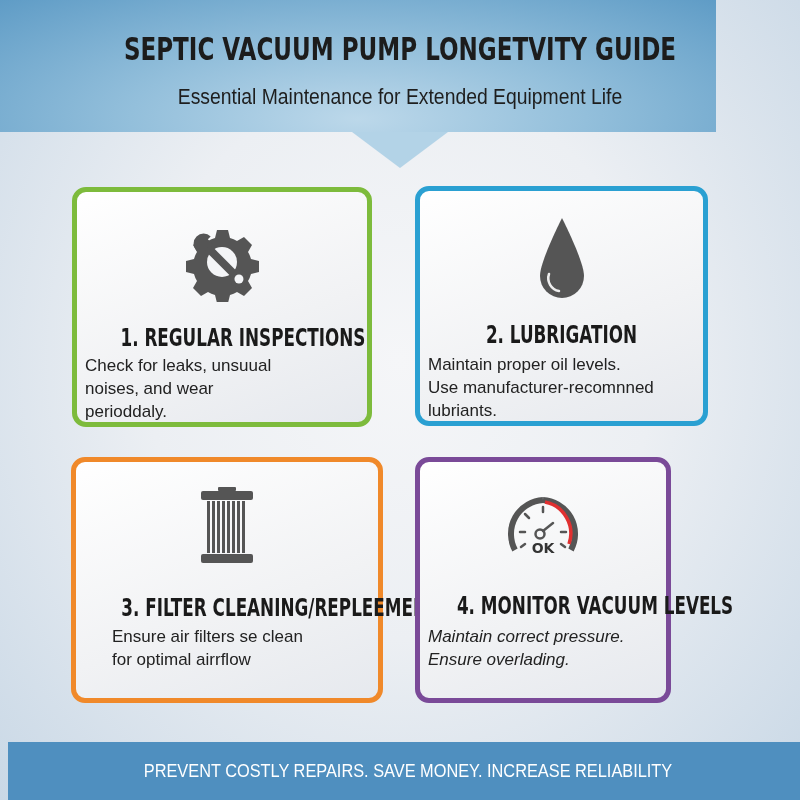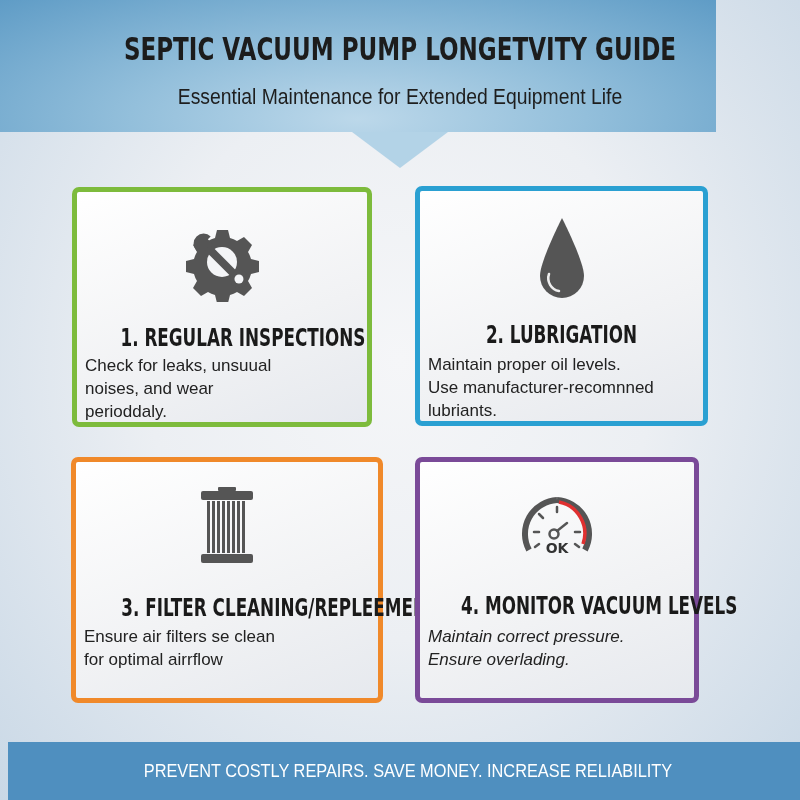--- a/index.html
+++ b/index.html
@@ -23,21 +23,21 @@
     font-family: "DejaVu Sans", sans-serif; font-weight: bold; font-size: 32px;
     color: #1c1c1c; letter-spacing: 0px; transform: scaleX(0.72); transform-origin: 50% 50%;
     white-space: nowrap;
   }
   .subtitle {
     position: absolute; left: 0; top: 84px; width: 800px; text-align: center;
     font-size: 22px; color: #1e1e1e; transform: scaleX(0.88); white-space: nowrap;
   }
   .card {
     position: absolute; width: 300px; height: 240px; box-sizing: border-box;
-    border-radius: 7px; border-width: 5px; border-style: solid;
+    border-radius: 14px; border-width: 5px; border-style: solid;
     background: linear-gradient(160deg, #ffffff 0%, #f1f2f4 60%, #e6e9ee 100%);
   }
   .card .icon { position: absolute; left: 50%; transform: translateX(-50%); }
   .card-title {
     position: absolute; left: 0; width: 100%; text-align: center;
     font-family: "DejaVu Sans", sans-serif; font-weight: bold; font-size: 24px;
     color: #1a1a1a; white-space: nowrap; transform: scaleX(0.7); transform-origin: 50% 50%;
   }
   .card-desc {
     position: absolute; left: 8px; width: 100%; 
@@ -111,27 +111,27 @@
         <rect x="18" y="14" width="3" height="52"></rect>
         <rect x="23" y="14" width="3" height="52"></rect>
         <rect x="28" y="14" width="3" height="52"></rect>
         <rect x="33" y="14" width="3" height="52"></rect>
         <rect x="38" y="14" width="3" height="52"></rect>
         <rect x="43" y="14" width="3" height="52"></rect>
       </g>
     </svg>
   </div>
   <div class="card-title" style="top:132px;">3. FILTER CLEANING/REPLEEMENT</div>
-  <div class="card-desc" style="top:163px;">
+  <div class="card-desc" style="top:163px;margin-left:28px;">
     <div>Ensure air filters se clean</div>
     <div>for optimal airrflow</div>
   </div>
 </div>
 
-<div class="card" style="left:415px; top:457px; border-color:#7a4a98; width:284px; height:246px;">
+<div class="card" style="left:415px; top:457px; border-color:#7a4a98; width:256px; height:246px;">
   <div class="icon" style="top:30px; width:80px; height:68px;">
     <svg width="80" height="68" viewBox="0 0 80 68">
       <path d="M12 58 A34 34 0 0 1 40 8" stroke="#555" stroke-width="6" fill="none"></path>
       <path d="M40 8 A34 34 0 0 1 68 58" stroke="#555" stroke-width="6" fill="none"></path>
       <path d="M42 10 A32 32 0 0 1 66 52" stroke="#e03030" stroke-width="3.5" fill="none"></path>
       <g stroke="#555" stroke-width="2.5" stroke-linecap="round">
         <line x1="22" y1="40" x2="17" y2="40"></line>
         <line x1="26" y1="26" x2="22" y2="22"></line>
         <line x1="40" y1="20" x2="40" y2="15"></line>
         <line x1="58" y1="40" x2="63" y2="40"></line>

